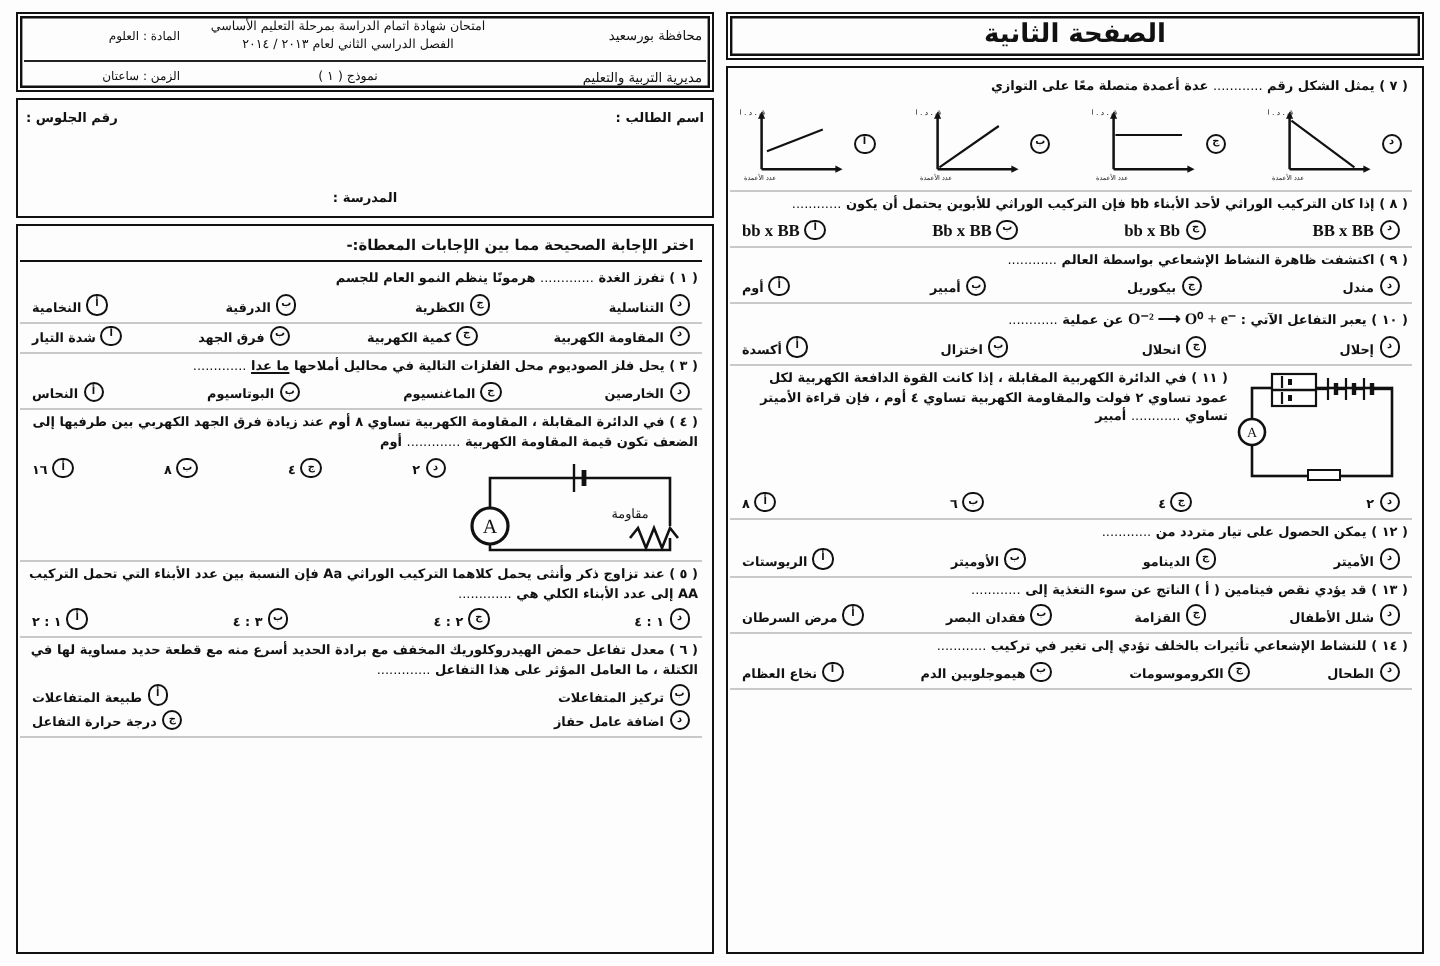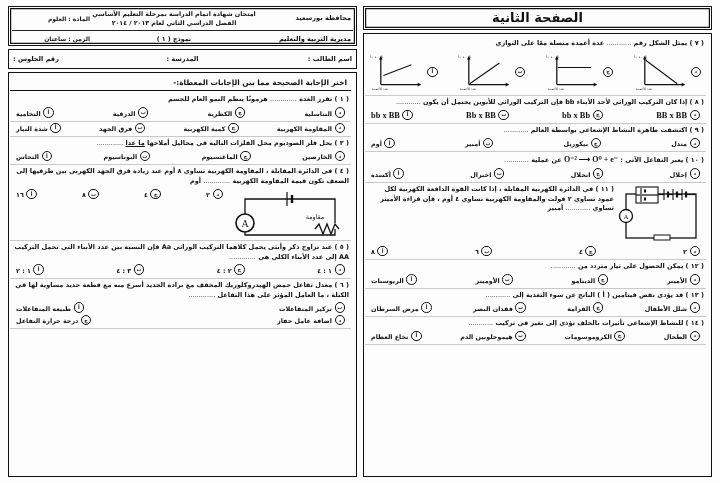--- a/index.html
+++ b/index.html
@@ -56,21 +56,21 @@
     border:1.4px solid #111;
     box-shadow:0 0 0 1px #fff inset,0 0 0 2.2px #111 inset;
     padding:2px 3px;
     margin-bottom:3px;
   }
   .hdr-grid{
     display:grid;
     grid-template-columns:95px 1fr 78px;
     align-items:center;
     font-size:6.3px;
-    font-weight:bold;
+    font-weight:normal;
     row-gap:2px;
   }
   .hdr-left-cell{ text-align:right; padding-right:2px;}
   .hdr-mid-cell{ text-align:center; line-height:1.45;}
   .hdr-right-cell{ text-align:right; font-size:6px;}
   .hdr-sep{
     grid-column:1 / -1;
     height:0;
     border-top:1px solid #222;
     margin:1px 0;
@@ -82,21 +82,21 @@
   .stu-strip{
     border:1.4px solid #111;
     display:grid;
     grid-template-columns:1fr 1fr 1fr;
     font-size:6.6px;
     font-weight:bold;
     padding:5px 4px;
     margin-bottom:3px;
   }
   .stu-strip div{ }
-  .stu-strip div.mid{ text-align:center;}
+  .stu-strip div.mid{ text-align:center;margin-top:40px;}
   .stu-strip div.lf{ text-align:left;}
 
   .instruction{
     font-size:7.4px;
     font-weight:bold;
     text-align:right;
     padding:2px 4px 3px 0;
     border-bottom:1.2px solid #111;
     margin-bottom:2px;
     letter-spacing:0.2px;

